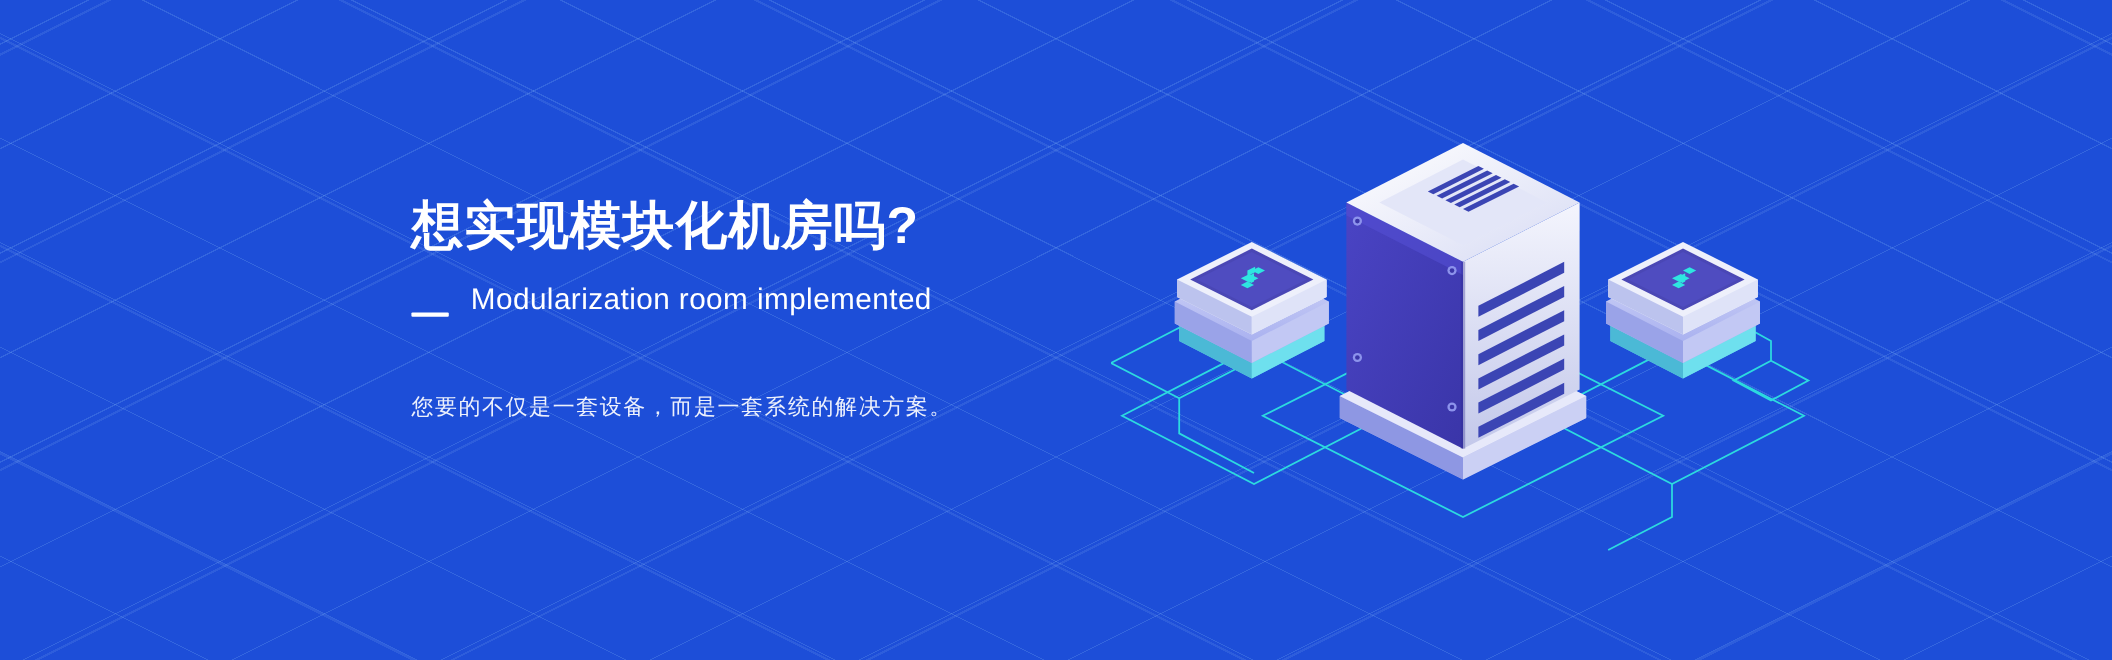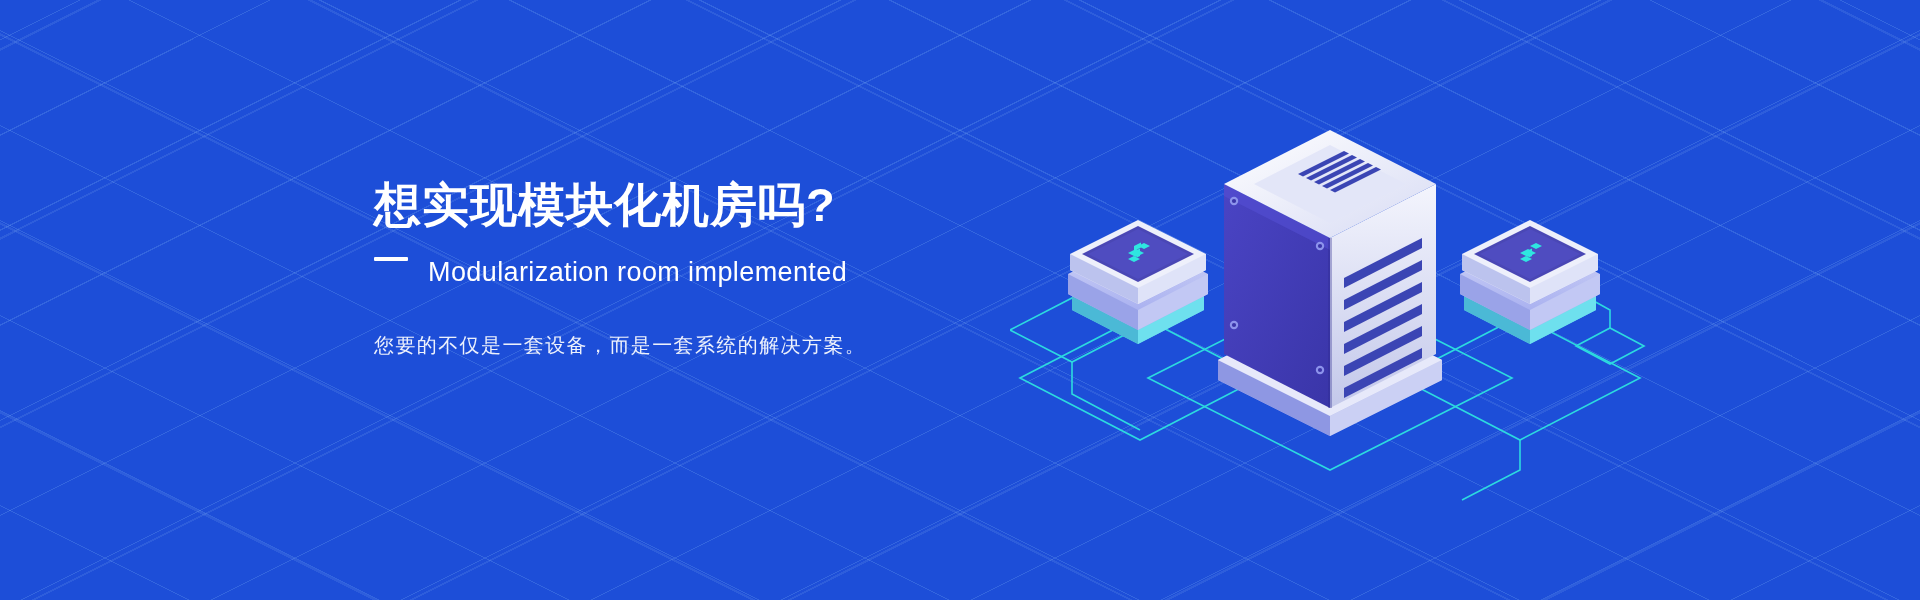--- a/index.html
+++ b/index.html
@@ -58,39 +58,39 @@
   .headline{
     font-size:47px;
     font-weight:700;
     color:#ffffff;
     letter-spacing:1px;
     line-height:1.22;
     white-space:nowrap;
   }
   .sub-row{
     display:flex;
-    align-items:flex-start;
+    align-items:flex-end;
     margin-top:24px;
   }
   .sub-dash{
     width:34px; height:4px;
     background:#ffffff;
     border-radius:1px;
     margin-right:20px;
     flex:0 0 auto;
   }
   .subtitle{
     font-size:27px;
     font-weight:400;
     color:#ffffff;
     letter-spacing:.4px;
     white-space:nowrap;
   }
   .body-text{
-    margin-top:44px;
+    margin-top:68px;
     font-size:20px;
     font-weight:400;
     color:rgba(255,255,255,.92);
     letter-spacing:1.4px;
     white-space:nowrap;
   }
 
   
   .illus{
     position:absolute;

